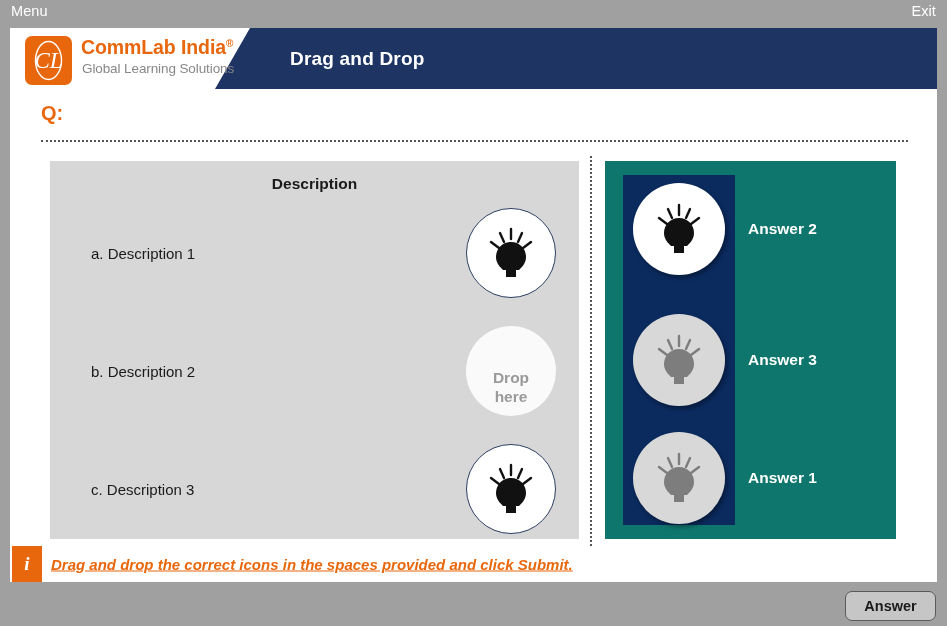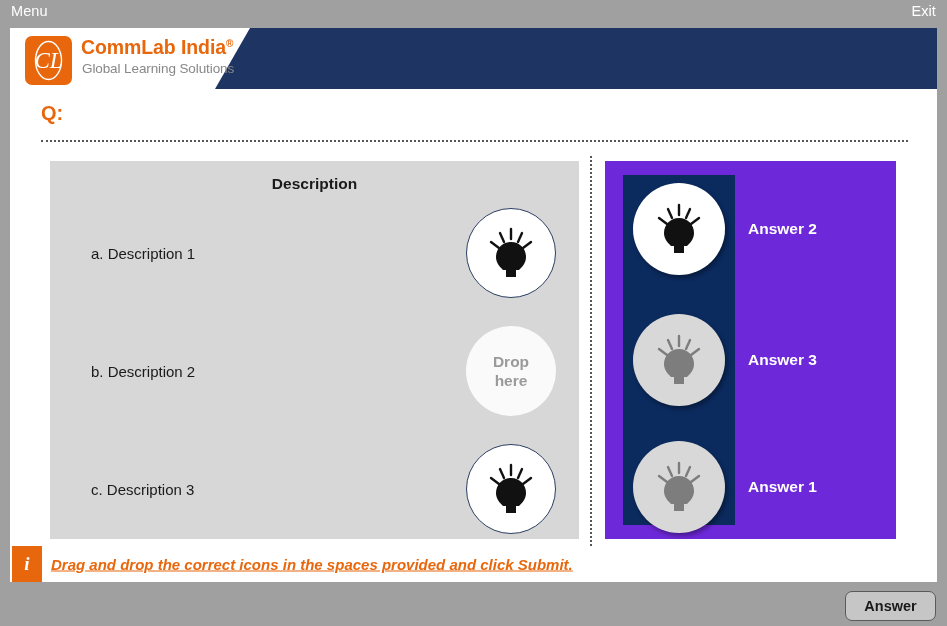--- a/index.html
+++ b/index.html
@@ -210,21 +210,21 @@
   .circle.filled {
     background: #ffffff;
     border: 1.5px solid #2d3f63;
   }
   .circle.empty {
     background: #fafafa;
     border: none;
   }
   .circle.empty .drop-text {
     position: absolute;
-    left: 0; top: 0;
+    left: 0; top: 16px;
     width: 90px; height: 90px;
     display: flex;
     flex-direction: column;
     align-items: center;
     justify-content: center;
     font-size: 15.5px;
     font-weight: bold;
     color: #9a9a9a;
     line-height: 1.25;
   }
@@ -242,38 +242,38 @@
     height: 390px;
     border-left: 2px dotted #555555;
   }
 
   
   .ans-panel {
     position: absolute;
     left: 595px; top: 9px;
     width: 291px;
     height: 378px;
-    background: #6d28d9;
+    background: #0f766e;
   }
   .ans-strip {
     position: absolute;
     left: 18px; top: 14px;
     width: 112px;
     height: 350px;
     background: #0b2a5e;
   }
   .ans-row {
     position: absolute;
     left: 0;
     width: 291px;
     height: 116px;
   }
   .ans-row.a1 { top: 10px; }
   .ans-row.a2 { top: 141px; }
-  .ans-row.a3 { top: 268px; }
+  .ans-row.a3 { top: 259px; }
   .ans-slot {
     position: absolute;
     left: 28px; top: 50%;
     transform: translateY(-50%);
     width: 92px;
     height: 92px;
   }
   .ans-circle {
     position: relative;
     width: 92px;
@@ -375,20 +375,21 @@
         <div class="logo-mark">
           <svg width="47" height="49" viewBox="0 0 47 49" aria-hidden="true">
             <ellipse cx="23.5" cy="24.5" rx="13" ry="19" fill="none" stroke="#ffffff" stroke-width="1.4"></ellipse>
             <text x="23.5" y="32" text-anchor="middle" font-family="Liberation Serif, serif" font-style="italic" font-size="23" fill="#ffffff">CL</text>
           </svg>
         </div>
         <div class="logo-name"><span>CommLab India</span><span class="logo-reg">®</span></div>
         <div class="logo-tag">Global Learning Solutions</div>
       </div>
 
+      <div class="header-title">Drag and Drop</div>
     </div>
 
     <div class="question-row">
       <span class="q-mark">Q:</span>
       <div class="q-divider"></div>
     </div>
 
     <div class="work">
 
       <div class="desc-panel">

